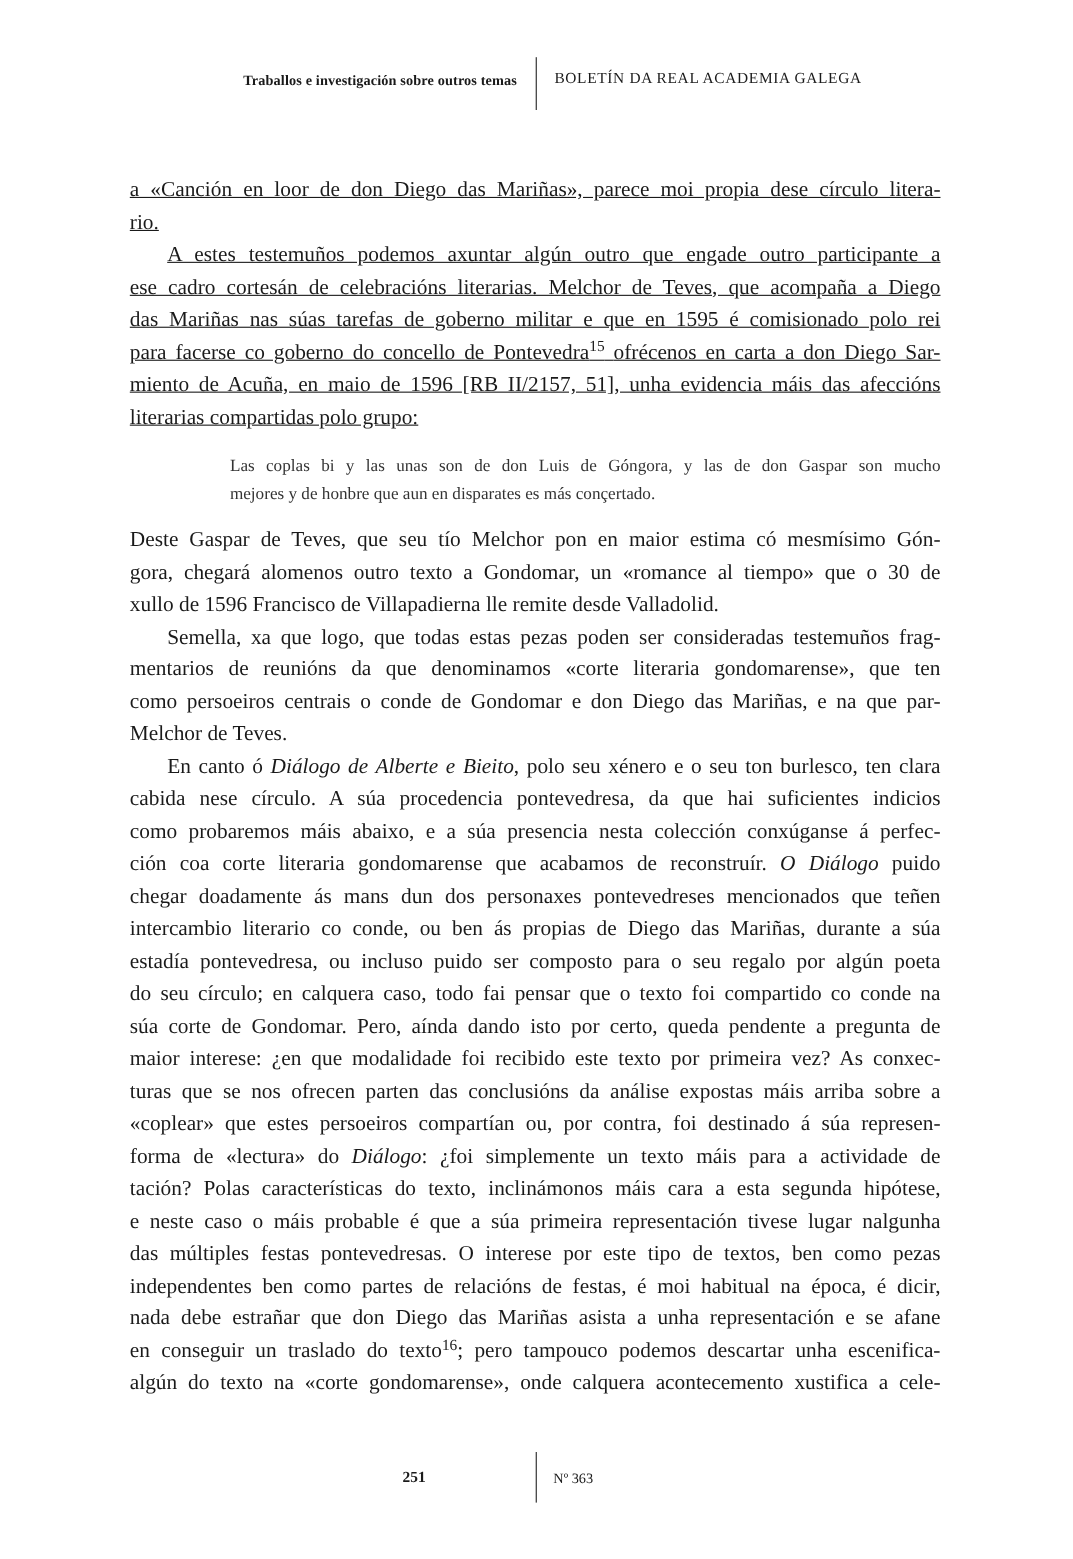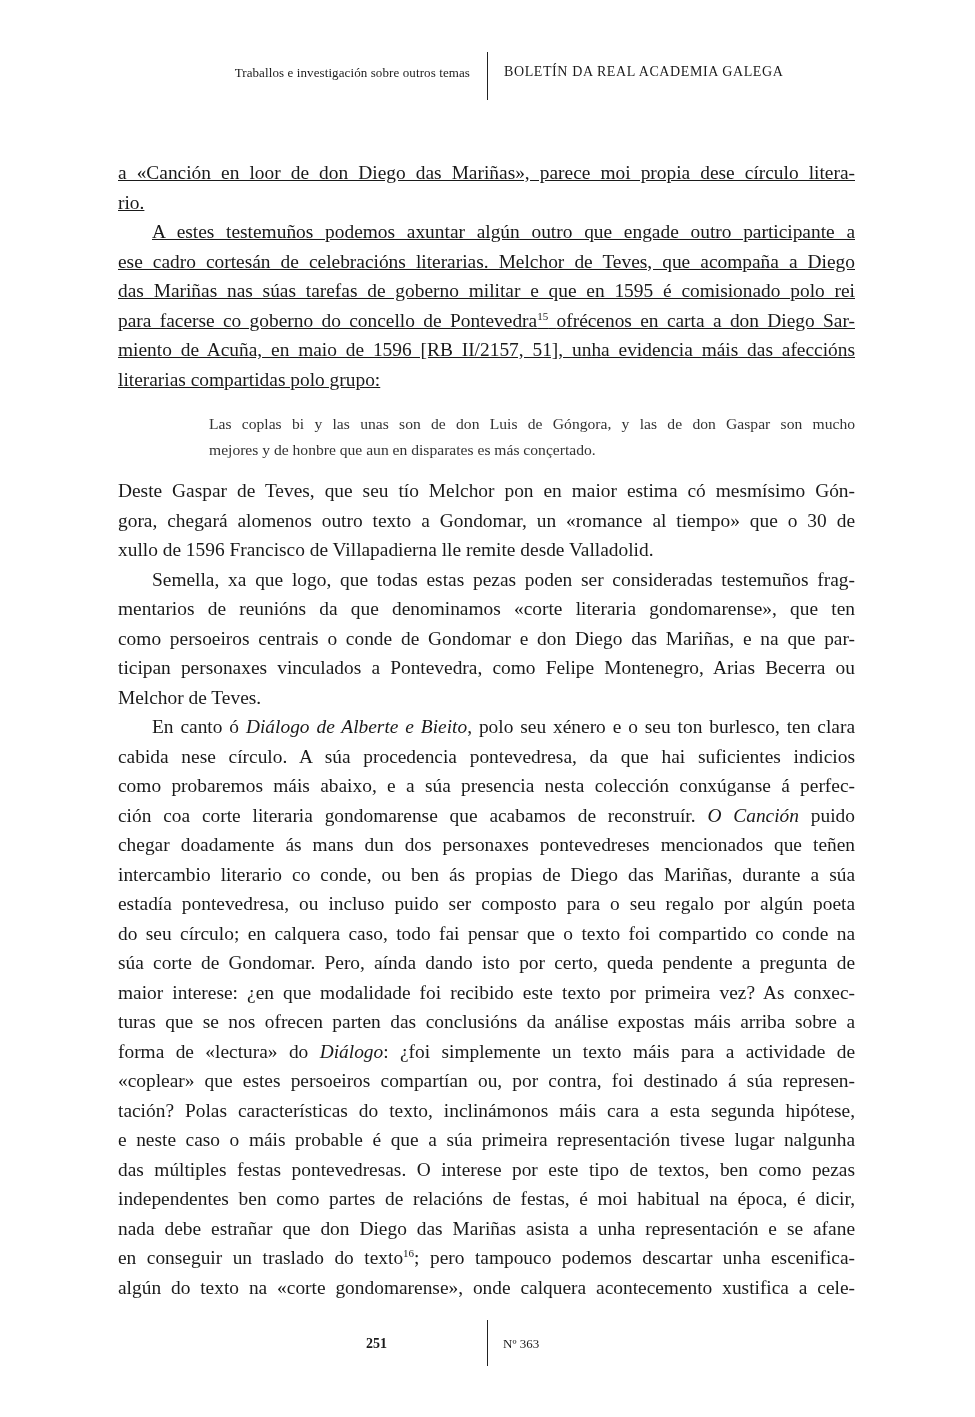--- a/index.html
+++ b/index.html
@@ -1,30 +1,30 @@
 <!DOCTYPE html>
 <html><head>
 <meta charset="utf-8">
 <style>
   html, body { margin: 0; padding: 0; background: #ffffff; }
   body { width: 975px; height: 1417px; position: relative; overflow: hidden;
          font-family: "Liberation Serif", "DejaVu Serif", serif; color: #1a1a1a; }
 
   .header { position: absolute; top: 52px; left: 0; width: 975px; height: 48px; }
-  .header .left { position: absolute; right: 505px; top: 13px; font-size: 13px; letter-spacing: 0.1px; white-space: nowrap; }
+  .header .left { position: absolute; right: 505px; top: 13px; font-size: 13px; letter-spacing: 0.1px; white-space: nowrap; font-weight: bold; }
   .header .rule { position: absolute; left: 487px; top: 0; width: 1px; height: 48px; background: #222; }
   .header .right { position: absolute; left: 504px; top: 12px; font-size: 14px; letter-spacing: 0.6px; white-space: nowrap; }
 
   .body { position: absolute; left: 118px; top: 158px; width: 737px; text-decoration: underline; }
   .line { height: 29.5px; line-height: 29.5px; font-size: 19.4px; white-space: nowrap;
           text-align: justify; text-align-last: justify; }
   .line.last { text-align-last: left; }
   .line.indent { padding-left: 34px; }
   .line i { font-style: italic; }
-  sup { font-size: 11px; vertical-align: 7px; line-height: 0; }
+  sup { font-size: 14px; vertical-align: 7px; line-height: 0; }
 
   .quote { position: absolute; left: 209px; top: 411px; width: 646px; }
   .qline { height: 26px; line-height: 26px; font-size: 15.6px; white-space: nowrap; color: #333;
            text-align: justify; text-align-last: justify; }
   .qline.last { text-align-last: left; }
 
   .body2 { position: absolute; left: 118px; top: 476px; width: 737px; }
 
   .footer { position: absolute; top: 1320px; left: 0; width: 893px; height: 50px; text-decoration: underline; }
   .footer .pnum { position: absolute; right: 506px; top: 16px; font-size: 14px; font-weight: bold; }
@@ -56,35 +56,34 @@
   <div class="qline last">mejores y de honbre que aun en disparates es más conçertado.</div>
 </div>
 
 <div class="body2">
   <div class="line">Deste Gaspar de Teves, que seu tío Melchor pon en maior estima có mesmísimo Gón-</div>
   <div class="line">gora, chegará alomenos outro texto a Gondomar, un «romance al tiempo» que o 30 de</div>
   <div class="line last">xullo de 1596 Francisco de Villapadierna lle remite desde Valladolid.</div>
   <div class="line indent">Semella, xa que logo, que todas estas pezas poden ser consideradas testemuños frag-</div>
   <div class="line">mentarios de reunións da que denominamos «corte literaria gondomarense», que ten</div>
   <div class="line">como persoeiros centrais o conde de Gondomar e don Diego das Mariñas, e na que par-</div>
-  <div class="line">ticipan personaxes vinculados a Pontevedra, como Felipe Montenegro, Arias Becerra ou</div>
   <div class="line last">Melchor de Teves.</div>
   <div class="line indent"><span>En canto ó </span><i>Diálogo de Alberte e Bieito</i><span>, polo seu xénero e o seu ton burlesco, ten clara</span></div>
   <div class="line">cabida nese círculo. A súa procedencia pontevedresa, da que hai suficientes indicios</div>
   <div class="line">como probaremos máis abaixo, e a súa presencia nesta colección conxúganse á perfec-</div>
-  <div class="line"><span>ción coa corte literaria gondomarense que acabamos de reconstruír. </span><i>O Canción</i><span> puido</span></div>
+  <div class="line"><span>ción coa corte literaria gondomarense que acabamos de reconstruír. </span><i>O Diálogo</i><span> puido</span></div>
   <div class="line">chegar doadamente ás mans dun dos personaxes pontevedreses mencionados que teñen</div>
   <div class="line">intercambio literario co conde, ou ben ás propias de Diego das Mariñas, durante a súa</div>
   <div class="line">estadía pontevedresa, ou incluso puido ser composto para o seu regalo por algún poeta</div>
   <div class="line">do seu círculo; en calquera caso, todo fai pensar que o texto foi compartido co conde na</div>
   <div class="line">súa corte de Gondomar. Pero, aínda dando isto por certo, queda pendente a pregunta de</div>
   <div class="line">maior interese: ¿en que modalidade foi recibido este texto por primeira vez? As conxec-</div>
   <div class="line">turas que se nos ofrecen parten das conclusións da análise expostas máis arriba sobre a</div>
+  <div class="line">«coplear» que estes persoeiros compartían ou, por contra, foi destinado á súa represen-</div>
   <div class="line"><span>forma de «lectura» do </span><i>Diálogo</i><span>: ¿foi simplemente un texto máis para a actividade de</span></div>
-  <div class="line">«coplear» que estes persoeiros compartían ou, por contra, foi destinado á súa represen-</div>
   <div class="line">tación? Polas características do texto, inclinámonos máis cara a esta segunda hipótese,</div>
   <div class="line">e neste caso o máis probable é que a súa primeira representación tivese lugar nalgunha</div>
   <div class="line">das múltiples festas pontevedresas. O interese por este tipo de textos, ben como pezas</div>
   <div class="line">independentes ben como partes de relacións de festas, é moi habitual na época, é dicir,</div>
   <div class="line">nada debe estrañar que don Diego das Mariñas asista a unha representación e se afane</div>
   <div class="line"><span>en conseguir un traslado do texto</span><sup>16</sup><span>; pero tampouco podemos descartar unha escenifica-</span></div>
   <div class="line">algún do texto na «corte gondomarense», onde calquera acontecemento xustifica a cele-</div>
 </div>
 
 <div class="footer">

